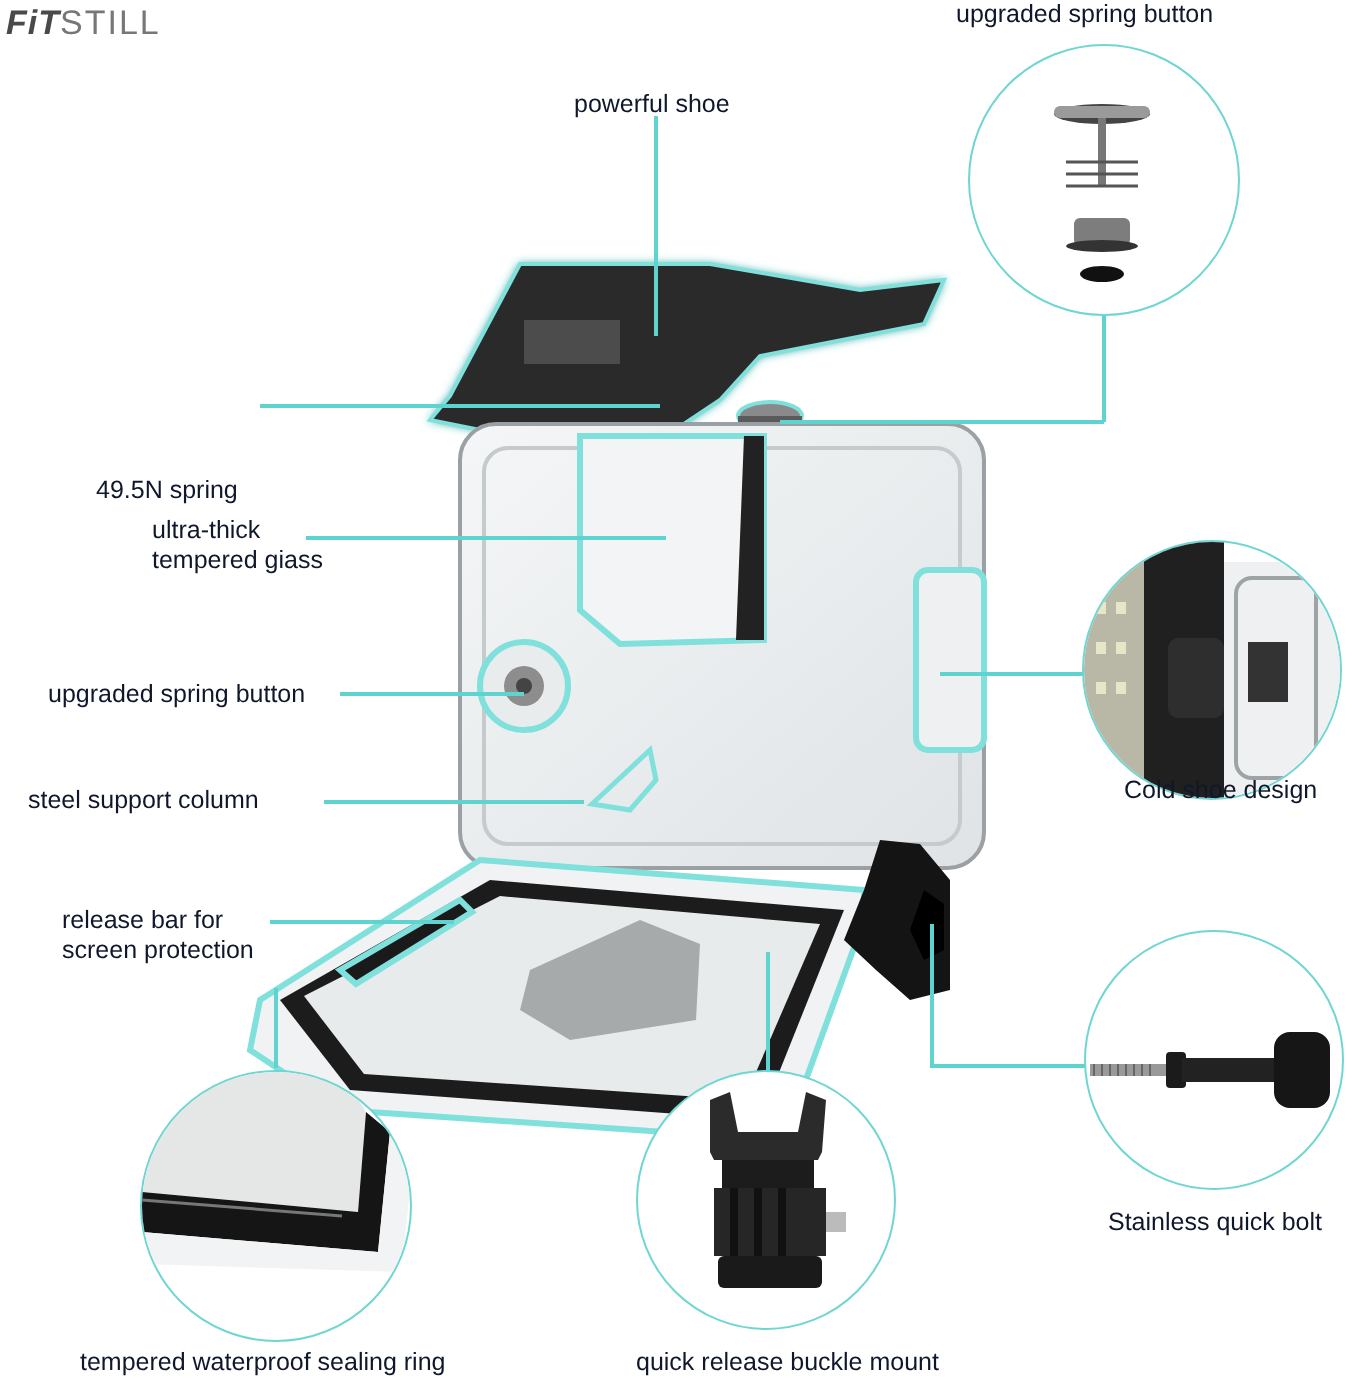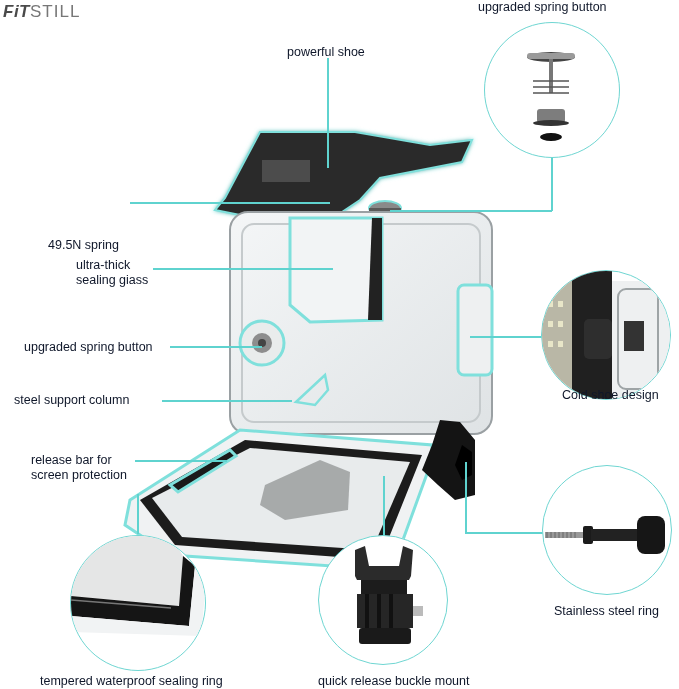--- a/index.html
+++ b/index.html
@@ -155,22 +155,22 @@
     <rect x="38" y="58" width="56" height="34" fill="#262626"></rect>
     <path d="M48 58 L48 92 M60 58 L60 92 M72 58 L72 92" stroke="#111" stroke-width="4"></path>
     <rect x="40" y="92" width="52" height="16" rx="3" fill="#1a1a1a"></rect>
     <rect x="94" y="70" width="10" height="10" fill="#bbb"></rect>
   </svg>
 </div>
 
 <div class="label" style="left:287px;top:45px;">powerful shoe</div>
 <div class="label" style="left:48px;top:194px;margin-top:44px;">49.5N spring</div>
 <div class="label multi" style="left:76px;top:258px;">ultra-thick
-sealing giass</div>
+tempered giass</div>
 <div class="label" style="left:24px;top:340px;">upgraded spring button</div>
 <div class="label" style="left:14px;top:393px;">steel support column</div>
 <div class="label multi" style="left:31px;top:453px;">release bar for
 screen protection</div>
 <div class="label" style="left:478px;top:0px;">upgraded spring button</div>
 <div class="label" style="left:562px;top:388px;">Cold shoe design</div>
-<div class="label" style="left:554px;top:604px;">Stainless steel ring</div>
+<div class="label" style="left:554px;top:604px;">Stainless quick bolt</div>
 <div class="label" style="left:40px;top:674px;">tempered waterproof sealing ring</div>
 <div class="label" style="left:318px;top:674px;">quick release buckle mount</div>
 
 </body></html>

